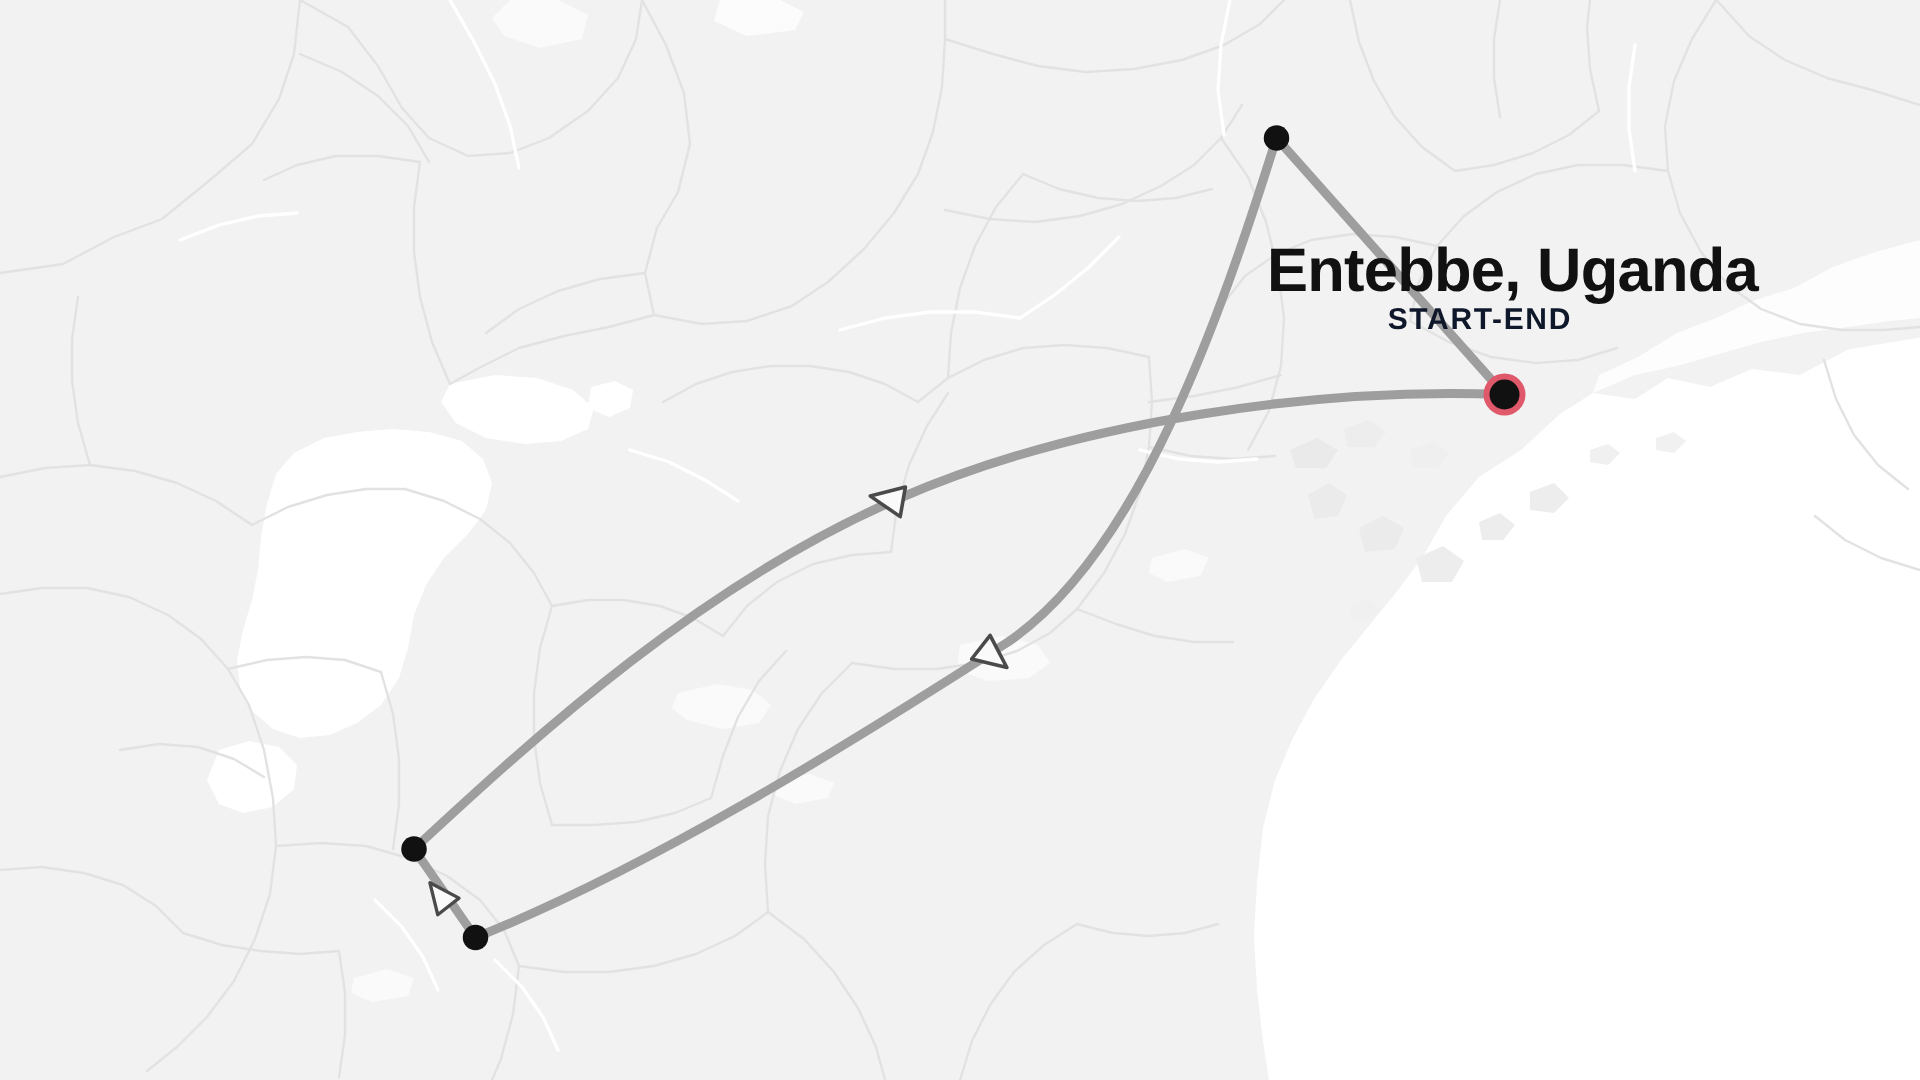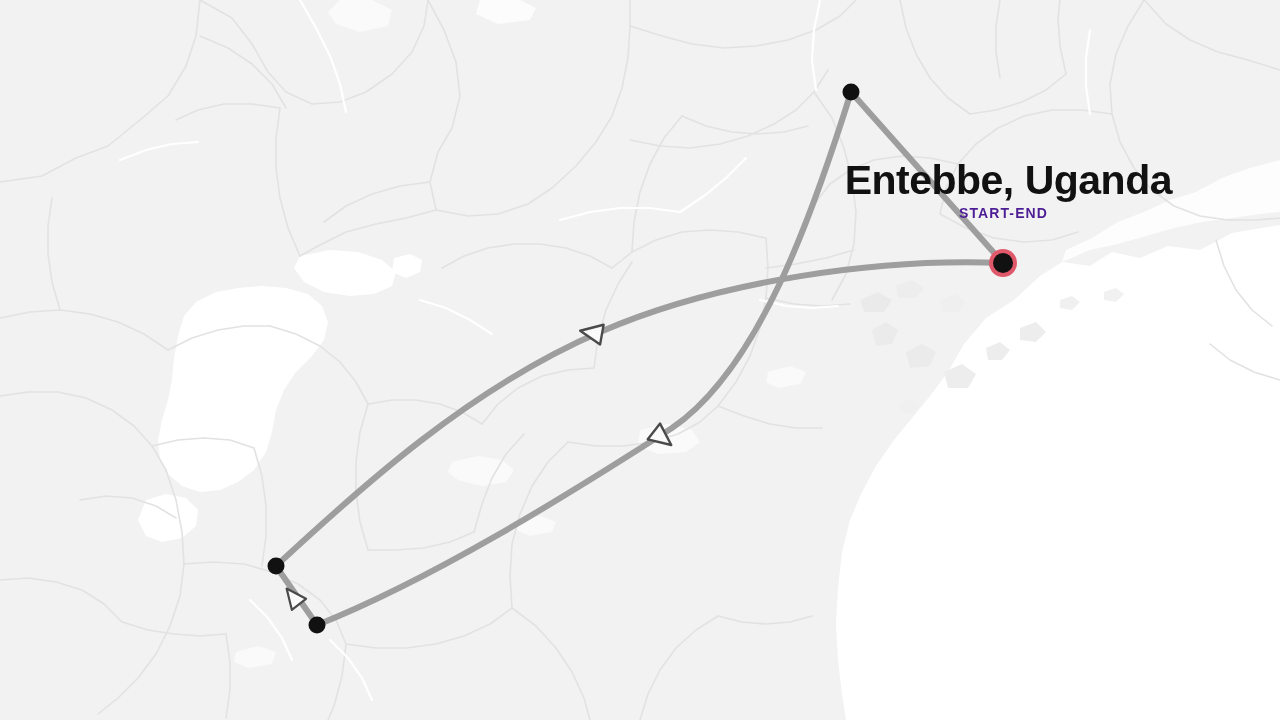--- a/index.html
+++ b/index.html
@@ -32,23 +32,23 @@
     font-weight: bold;
     font-size: 41px;
     line-height: 44px;
     color: #111111;
     letter-spacing: -0.5px;
     white-space: nowrap;
   }
   .place-sub {
     font-family: "Liberation Sans", sans-serif;
     font-weight: bold;
-    font-size: 14px;
+    font-size: 20px;
     line-height: 18px;
-    color: #4c1d95;
+    color: #0f172a;
     letter-spacing: 1.1px;
     white-space: nowrap;
     margin-top: 2px;
     padding-right: 124px;
   }
 </style>
 </head>
 <body>
 
 <div id="stage">

